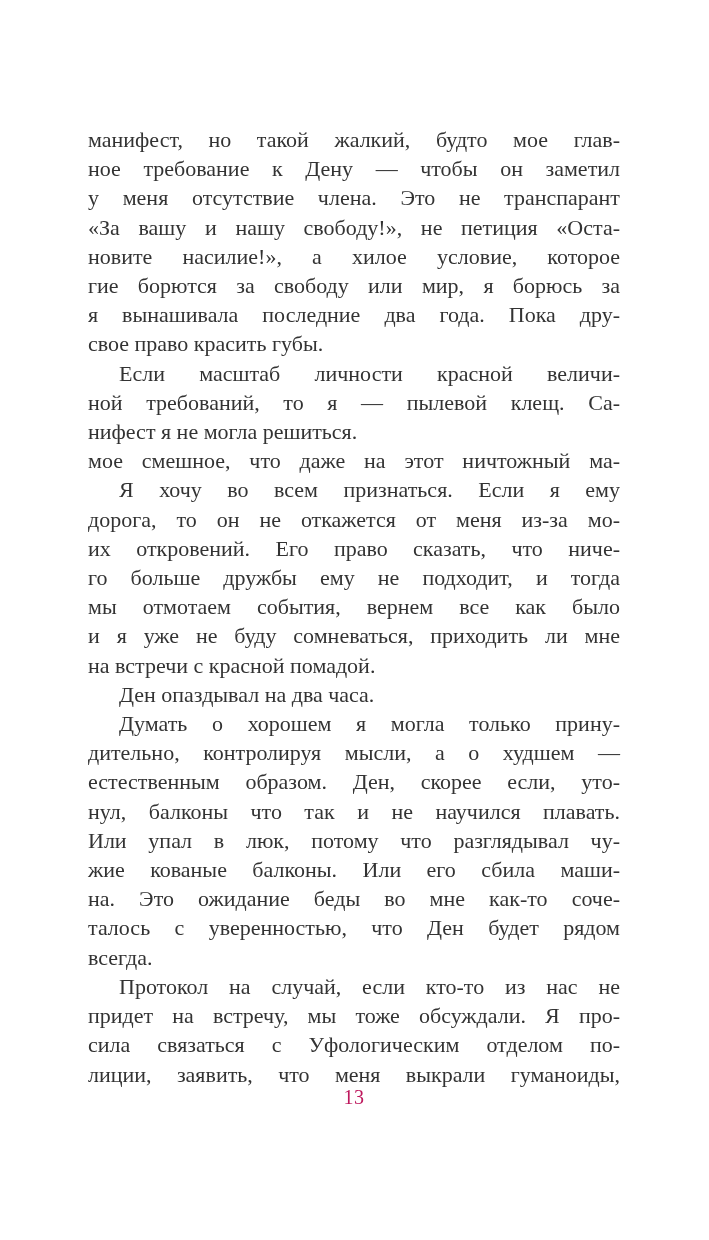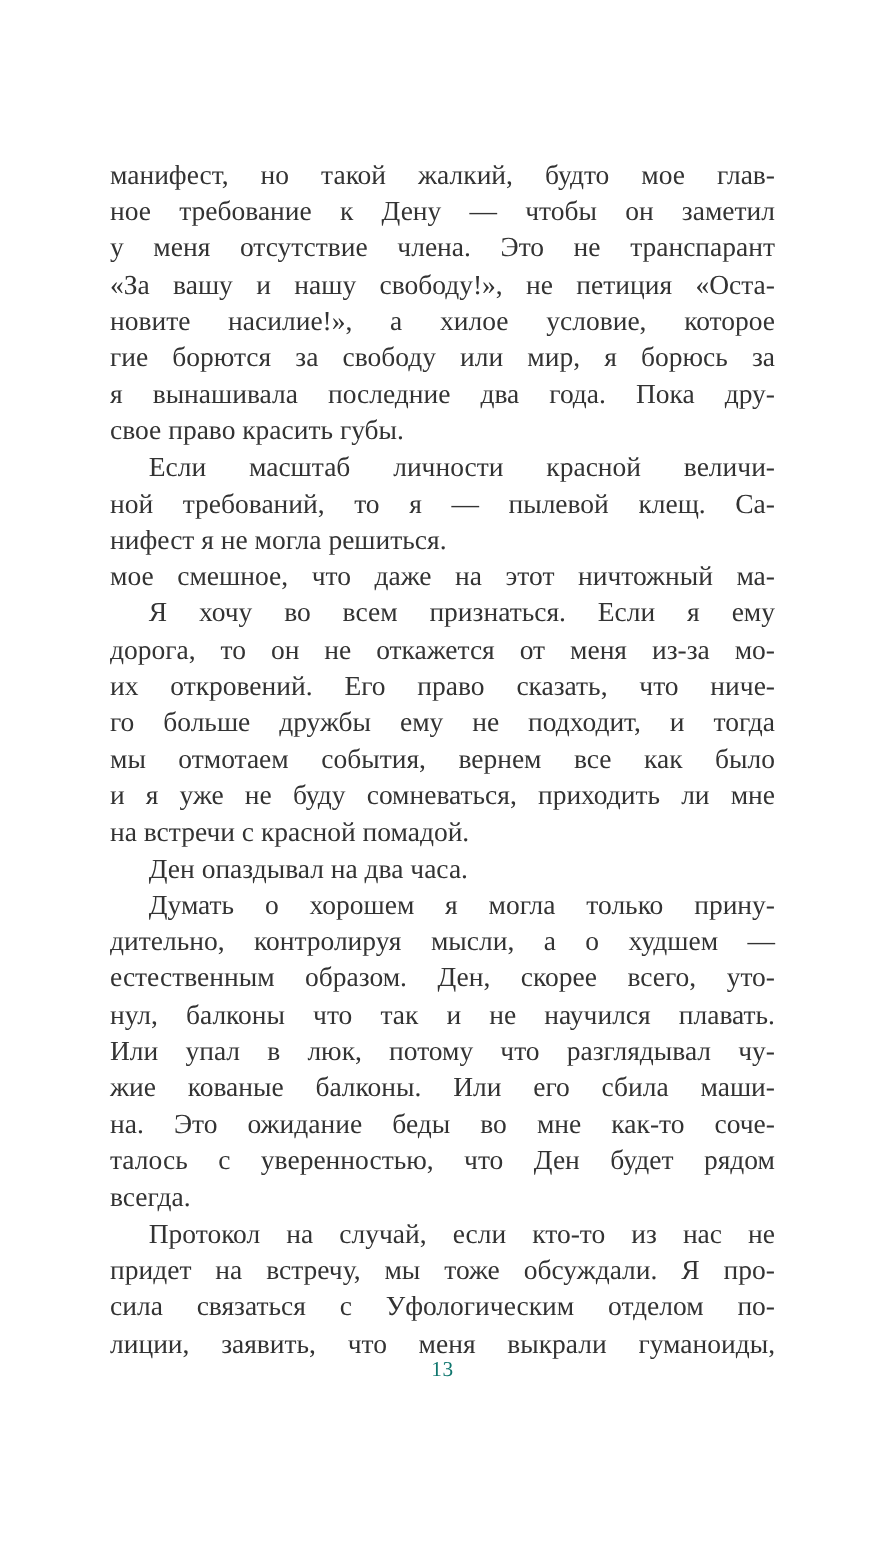--- a/index.html
+++ b/index.html
@@ -44,22 +44,22 @@
   }
   .paragraph.indented .line:first-child {
     text-indent: 31px;
   }
   .page-number {
     position: absolute;
     left: 88px;
     top: 1086px;
     width: 532px;
     text-align: center;
-    font-size: 17px;
-    color: #0f766e;
+    font-size: 20px;
+    color: #be185d;
     letter-spacing: 0.5px;
   }
 </style>
 </head>
 <body>
 
 <div class="page">
   <div class="text-block">
       <div class="paragraph">
         <div class="line">манифест, но такой жалкий, будто мое глав-</div>
@@ -85,21 +85,21 @@
         <div class="line">мы отмотаем события, вернем все как было</div>
         <div class="line">и я уже не буду сомневаться, приходить ли мне</div>
         <div class="line last-left">на встречи с красной помадой.</div>
       </div>
       <div class="paragraph indented">
         <div class="line last-left">Ден опаздывал на два часа.</div>
       </div>
       <div class="paragraph indented">
         <div class="line">Думать о хорошем я могла только прину-</div>
         <div class="line">дительно, контролируя мысли, а о худшем —</div>
-        <div class="line">естественным образом. Ден, скорее всего, уто-</div>
+        <div class="line">естественным образом. Ден, скорее если, уто-</div>
         <div class="line">нул, балконы что так и не научился плавать.</div>
         <div class="line">Или упал в люк, потому что разглядывал чу-</div>
         <div class="line">жие кованые балконы. Или его сбила маши-</div>
         <div class="line">на. Это ожидание беды во мне как-то соче-</div>
         <div class="line">талось с уверенностью, что Ден будет рядом</div>
         <div class="line last-left">всегда.</div>
       </div>
       <div class="paragraph indented">
         <div class="line">Протокол на случай, если кто-то из нас не</div>
         <div class="line">придет на встречу, мы тоже обсуждали. Я про-</div>

